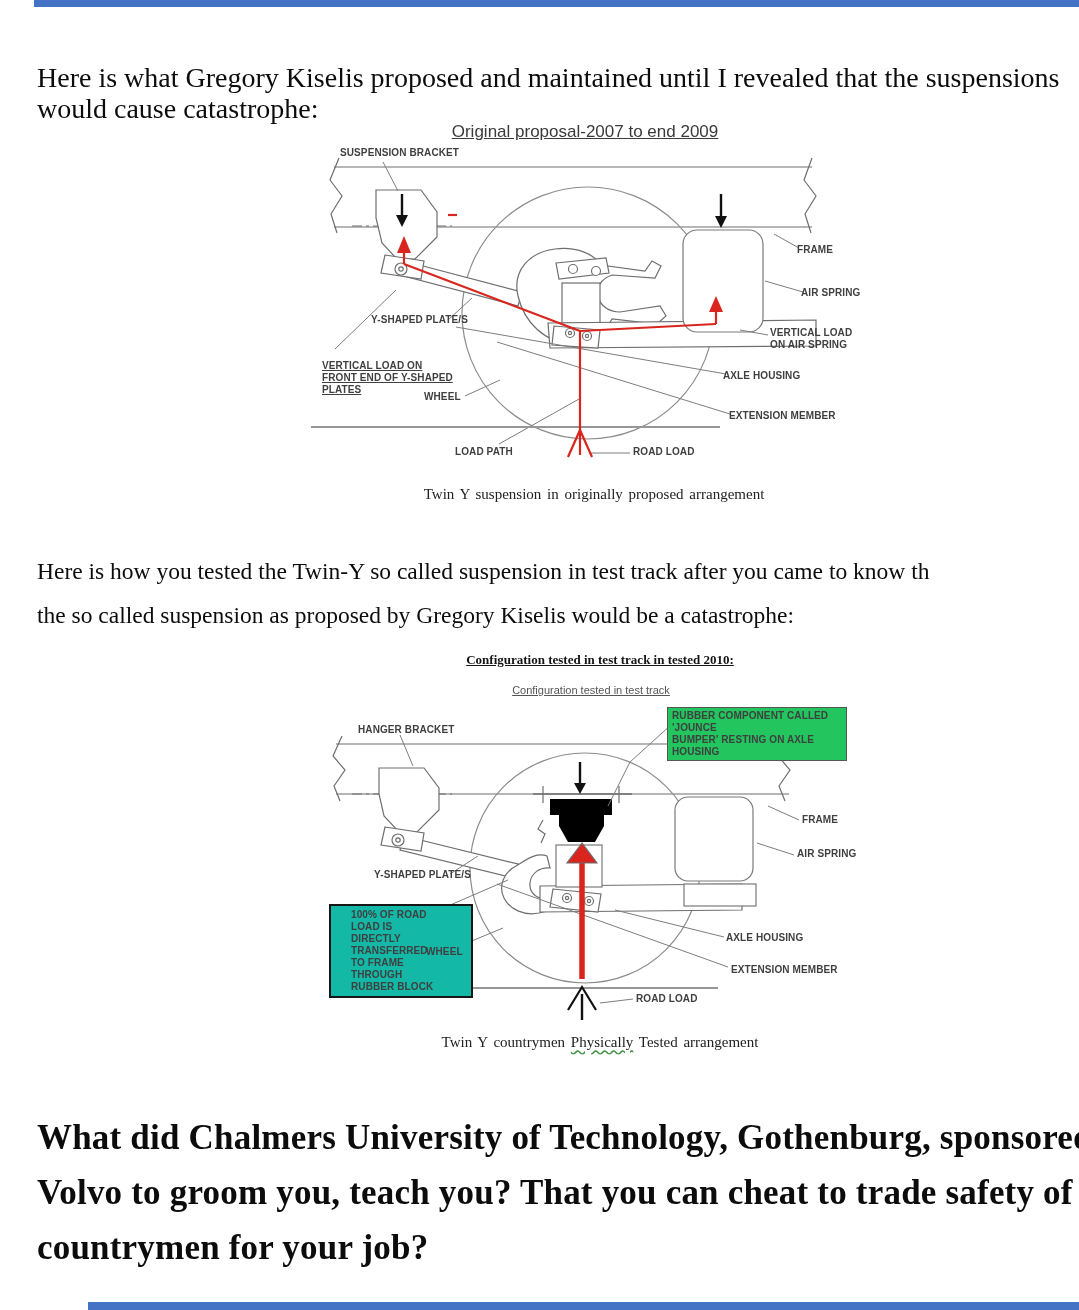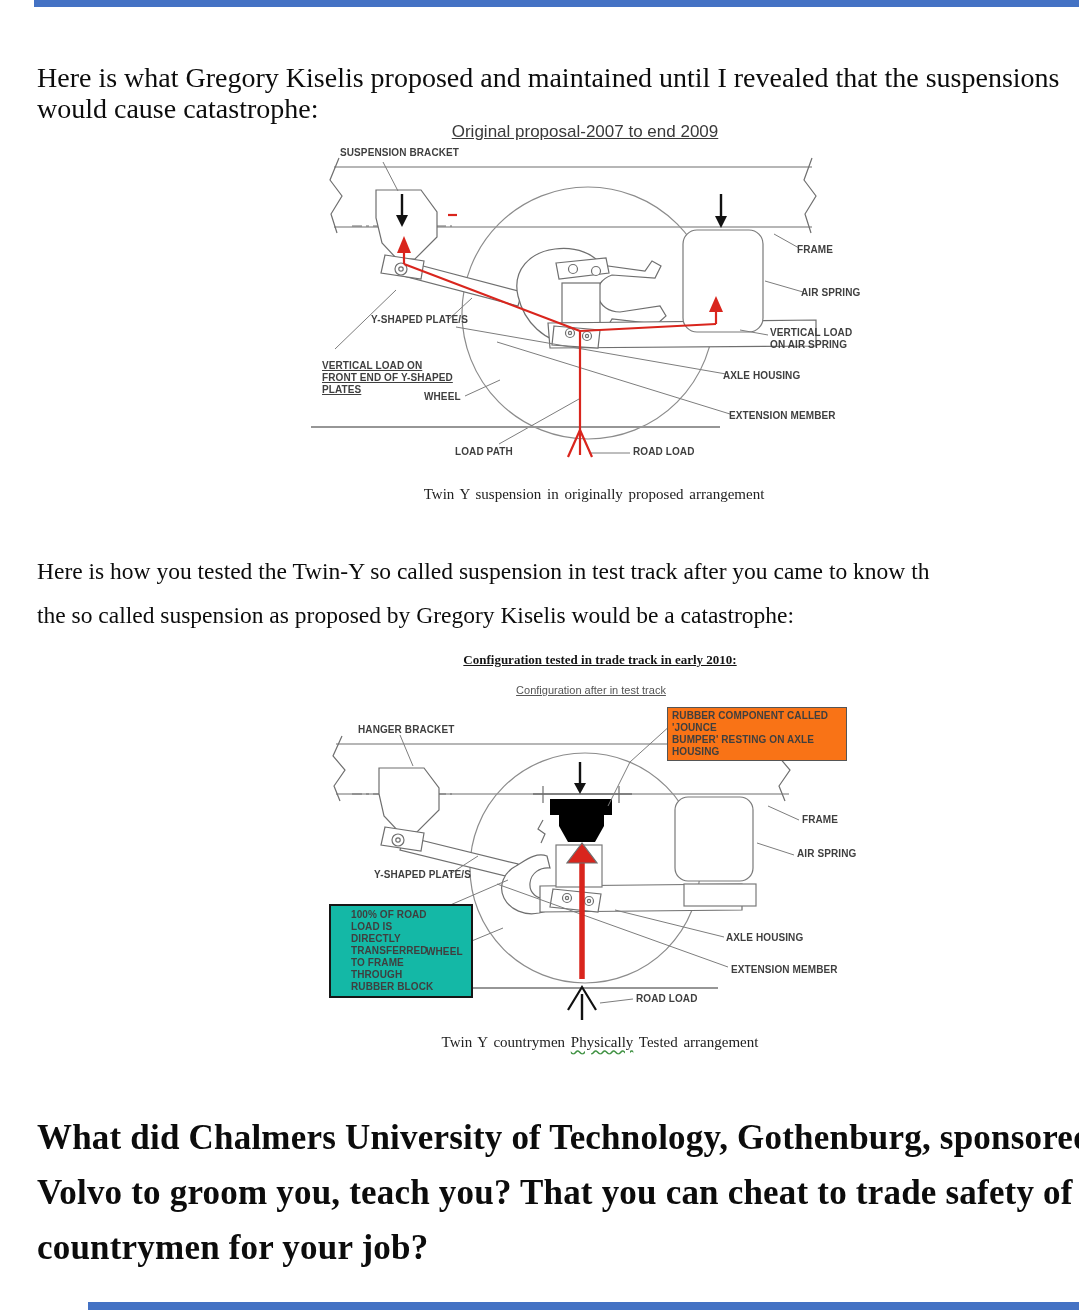--- a/index.html
+++ b/index.html
@@ -8,21 +8,21 @@
   .abs{position:absolute;}
   .para{white-space:pre;font-family:"Liberation Serif",serif;color:#0c0c0c;}
   .p1{left:37px;top:62px;font-size:28px;line-height:31px;}
   .p2{left:37px;top:549px;font-size:23.5px;line-height:44px;}
   .q{left:37px;top:1110px;font-size:35px;line-height:55px;font-weight:bold;letter-spacing:.2px;}
   .bar{position:absolute;background:#4472c4;}
   .bar-top{left:34px;top:0;width:1045px;height:7px;}
   .bar-bottom{left:88px;top:1302px;width:991px;height:8px;}
   .dlabel{position:absolute;font-family:"Liberation Sans",sans-serif;font-weight:bold;
           font-size:10px;line-height:12px;color:#3f3f3f;white-space:pre-line;letter-spacing:.1px;}
-  .boxlabel{border:1.3px solid #555;padding:2px 4px;background:#f97316;}
+  .boxlabel{border:1.3px solid #555;padding:2px 4px;background:#22c55e;}
   .boxlabel2{border:2.5px solid #161616;padding:3px 20px;background:#14b8a6;}
   .d-title1{position:absolute;left:420px;top:122px;width:330px;text-align:center;
             font-family:"Liberation Sans",sans-serif;font-size:17px;color:#3a3a3a;
             text-decoration:underline;white-space:pre;}
   .d2-title{position:absolute;left:400px;top:652px;width:400px;text-align:center;
             font-family:"Liberation Serif",serif;font-weight:bold;font-size:13px;color:#151515;
             text-decoration:underline;white-space:pre;}
   .d2-subtitle{position:absolute;left:426px;top:684px;width:330px;text-align:center;
             font-family:"Liberation Sans",sans-serif;font-size:11px;color:#555;
             text-decoration:underline;white-space:pre;}
@@ -42,22 +42,22 @@
 <div class="abs para p1">Here is what Gregory Kiselis proposed and maintained until I revealed that the suspensions
 would cause catastrophe:</div>
 <div class="abs para p2">Here is how you tested the Twin-Y so called suspension in test track after you came to know th
 the so called suspension as proposed by Gregory Kiselis would be a catastrophe:</div>
 <div class="abs para q">What did Chalmers University of Technology, Gothenburg, sponsored by
 Volvo to groom you, teach you? That you can cheat to trade safety of your
 countrymen for your job?</div>
 
 <div class="d-title1">Original proposal-2007 to end 2009</div>
 <div class="caption cap1">Twin Y suspension in originally proposed arrangement</div>
-<div class="d2-title">Configuration tested in trade track in early 2010:</div>
-<div class="d2-subtitle">Configuration after in test track</div>
+<div class="d2-title">Configuration tested in test track in tested 2010:</div>
+<div class="d2-subtitle">Configuration tested in test track</div>
 <div class="caption cap2"><span>Twin Y countrymen </span><span class="wavy">Physically</span><span> Tested arrangement</span></div>
 
 <svg width="1079" height="1310" viewBox="0 0 1079 1310">
 
   <g stroke="#6f6f6f" stroke-width="1.2" fill="none">
 
     <g>
       <line x1="334" y1="167" x2="812" y2="167"></line>
       <line x1="334" y1="227" x2="812" y2="227"></line>
       <path d="M339,158 L330,180 L342,196 L331,214 L337,233"></path>

